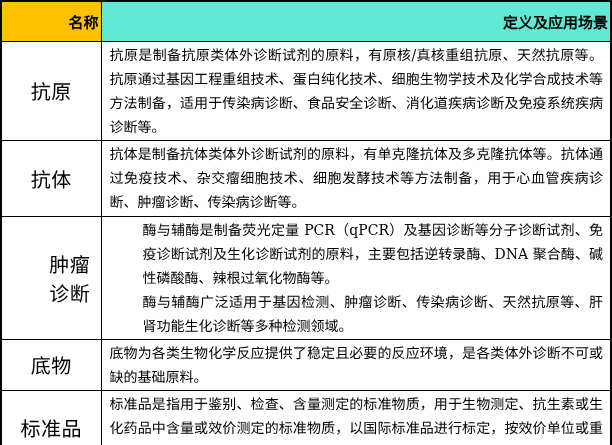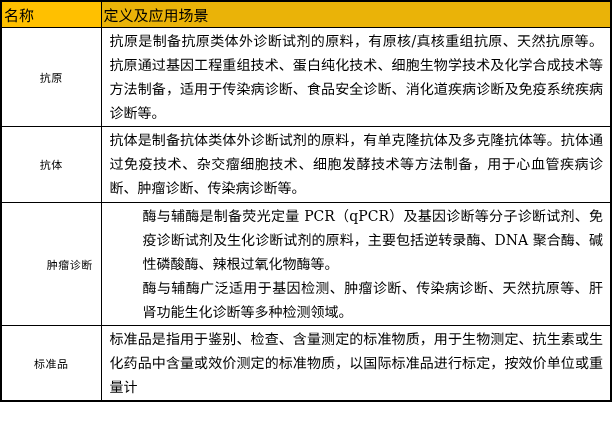--- a/index.html
+++ b/index.html
@@ -21,28 +21,28 @@
     border: 2px solid #000000;
   }
   table.def-table col.c-name { width: 100px; }
   table.def-table th,
   table.def-table td {
     border: 1px solid #000000;
     box-sizing: border-box;
     vertical-align: middle;
   }
   th.hdr {
-    height: 26px;
+    height: 40px;
     font-size: 15px;
-    font-weight: normal;
-    text-align: left;
+    font-weight: bold;
+    text-align: right;
     padding: 0 2px;
   }
   td.term {
-    font-size: 11px;
+    font-size: 20px;
     text-align: center;
     padding: 0 4px;
     letter-spacing: 0.5px;
   }
   td.def {
     font-size: 14px;
     line-height: 24px;
     padding: 1px 7px 1px 8px;
     text-align: left;
     vertical-align: middle;
@@ -62,21 +62,21 @@
 <body>
 
 <table class="def-table">
   <colgroup>
     <col class="c-name">
     <col class="c-def">
   </colgroup>
   <thead>
     <tr>
       <th class="hdr" style="background: rgb(255, 192, 0);">名称</th>
-      <th class="hdr" style="background: #eab308;">定义及应用场景</th>
+      <th class="hdr" style="background: #5eead4;">定义及应用场景</th>
     </tr>
   </thead>
   <tbody>
     <tr class="r1">
       <td class="term">抗原</td>
       <td class="def">
         <p>抗原是制备抗原类体外诊断试剂的原料，有原核/真核重组抗原、天然抗原等。抗原通过基因工程重组技术、蛋白纯化技术、细胞生物学技术及化学合成技术等方法制备，适用于传染病诊断、食品安全诊断、消化道疾病诊断及免疫系统疾病诊断等。</p>
       </td>
     </tr>
     <tr class="r2">
@@ -85,20 +85,26 @@
         <p>抗体是制备抗体类体外诊断试剂的原料，有单克隆抗体及多克隆抗体等。抗体通过免疫技术、杂交瘤细胞技术、细胞发酵技术等方法制备，用于心血管疾病诊断、肿瘤诊断、传染病诊断等。</p>
       </td>
     </tr>
     <tr class="r3">
       <td class="term">肿瘤诊断</td>
       <td class="def">
         <p>酶与辅酶是制备荧光定量 PCR（qPCR）及基因诊断等分子诊断试剂、免疫诊断试剂及生化诊断试剂的原料，主要包括逆转录酶、DNA 聚合酶、碱性磷酸酶、辣根过氧化物酶等。</p>
         <p>酶与辅酶广泛适用于基因检测、肿瘤诊断、传染病诊断、天然抗原等、肝肾功能生化诊断等多种检测领域。</p>
       </td>
     </tr>
+    <tr class="r4">
+      <td class="term">底物</td>
+      <td class="def">
+        <p>底物为各类生物化学反应提供了稳定且必要的反应环境，是各类体外诊断不可或缺的基础原料。</p>
+      </td>
+    </tr>
     <tr class="r5">
       <td class="term">标准品</td>
       <td class="def">
         <p>标准品是指用于鉴别、检查、含量测定的标准物质，用于生物测定、抗生素或生化药品中含量或效价测定的标准物质，以国际标准品进行标定，按效价单位或重量计</p>
       </td>
     </tr>
   </tbody>
 </table>
 
 </body></html>

